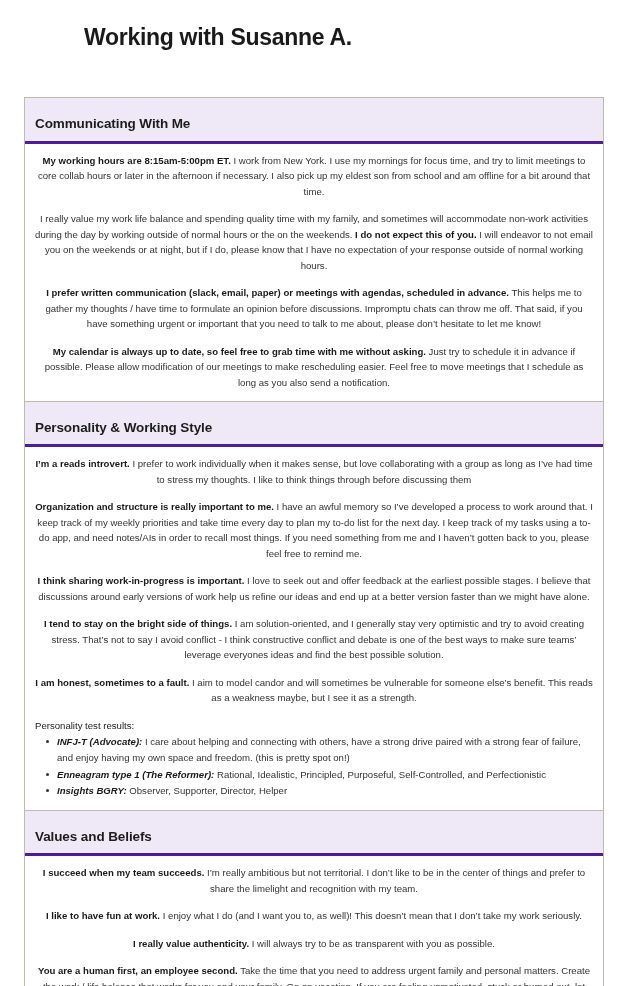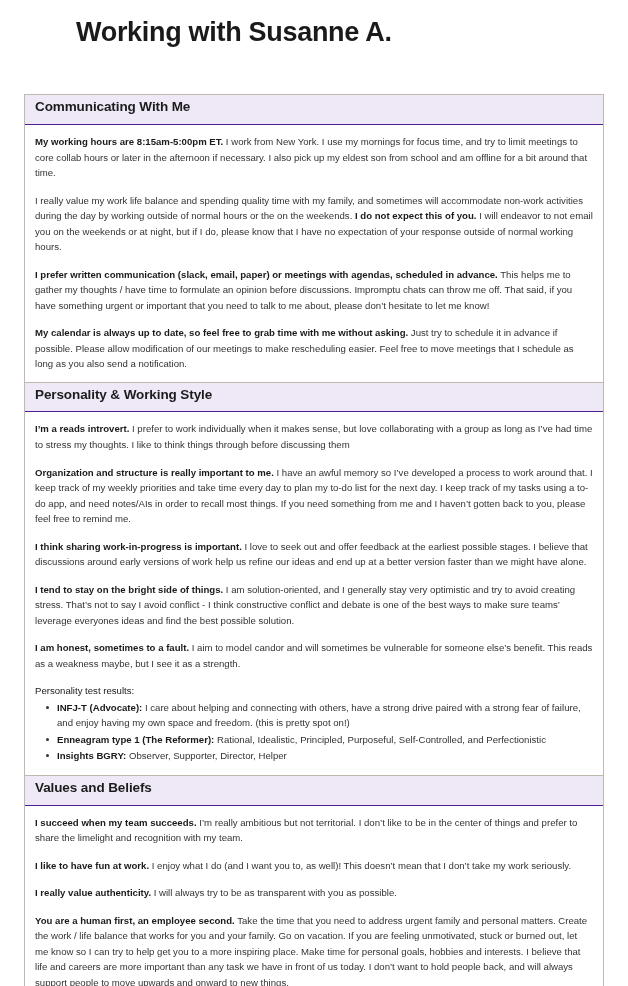--- a/index.html
+++ b/index.html
@@ -13,58 +13,58 @@
     min-height: 986px;
     font-family: "Liberation Sans", sans-serif;
     color: #1a1a1a;
     -webkit-font-smoothing: antialiased;
   }
   .page {
     width: 628px;
     padding: 0;
   }
   .doc-title {
-    font-size: 27px;
+    font-size: 23px;
     font-weight: bold;
     letter-spacing: -0.3px;
     color: #1a1a1a;
-    margin: 4px;
+    margin: 12px;
     padding: 10px 0 0 72px;
     line-height: 1.35;
   }
   .doc-table {
     margin: 44px 24px 24px 24px;
     border: 1px solid #bfb9ae;
     border-collapse: collapse;
     width: 580px;
     background: #ffffff;
   }
   .section-header {
     background: #efe9f7;
-    border-bottom: 1px solid #4c1d95;
-    padding: 3px 10px 8px 10px;
+    border-bottom: 3px solid #4c1d95;
+    padding: 17px 10px 8px 10px;
   }
   .section-header-title {
     font-size: 13.5px;
     font-weight: bold;
     color: #1c1c1c;
     letter-spacing: -0.1px;
     line-height: 1.3;
   }
   .section-body {
     padding: 9px 10px 10px 10px;
     border-bottom: 1px solid #bfb9ae;
   }
   .section-body.last { border-bottom: none; }
   .para {
     font-size: 9.6px;
     line-height: 1.62;
     color: #333333;
     margin: 0 0 12px 0;
-    text-align: left;
+    text-align: center;
   }
   .para:last-child { margin-bottom: 0; }
   .para b, .lead {
     font-weight: bold;
     color: #1a1a1a;
   }
   .list-intro {
     font-size: 9.6px;
     line-height: 1.62;
     font-weight: normal;
@@ -86,21 +86,21 @@
   ul.bullets li::before {
     content: "";
     position: absolute;
     left: -11px;
     top: 6px;
     width: 3px;
     height: 3px;
     border-radius: 50%;
     background: #333333;
   }
-  ul.bullets li b { font-weight: bold; color: #1a1a1a; }
+  ul.bullets li b { font-weight: bold; color: #1a1a1a; font-style: italic; }
 </style>
 </head>
 <body>
 
 <div class="page">
 
   <h1 class="doc-title">Working with Susanne A.</h1>
 
   <div class="doc-table">
     <div id="sections-root">

